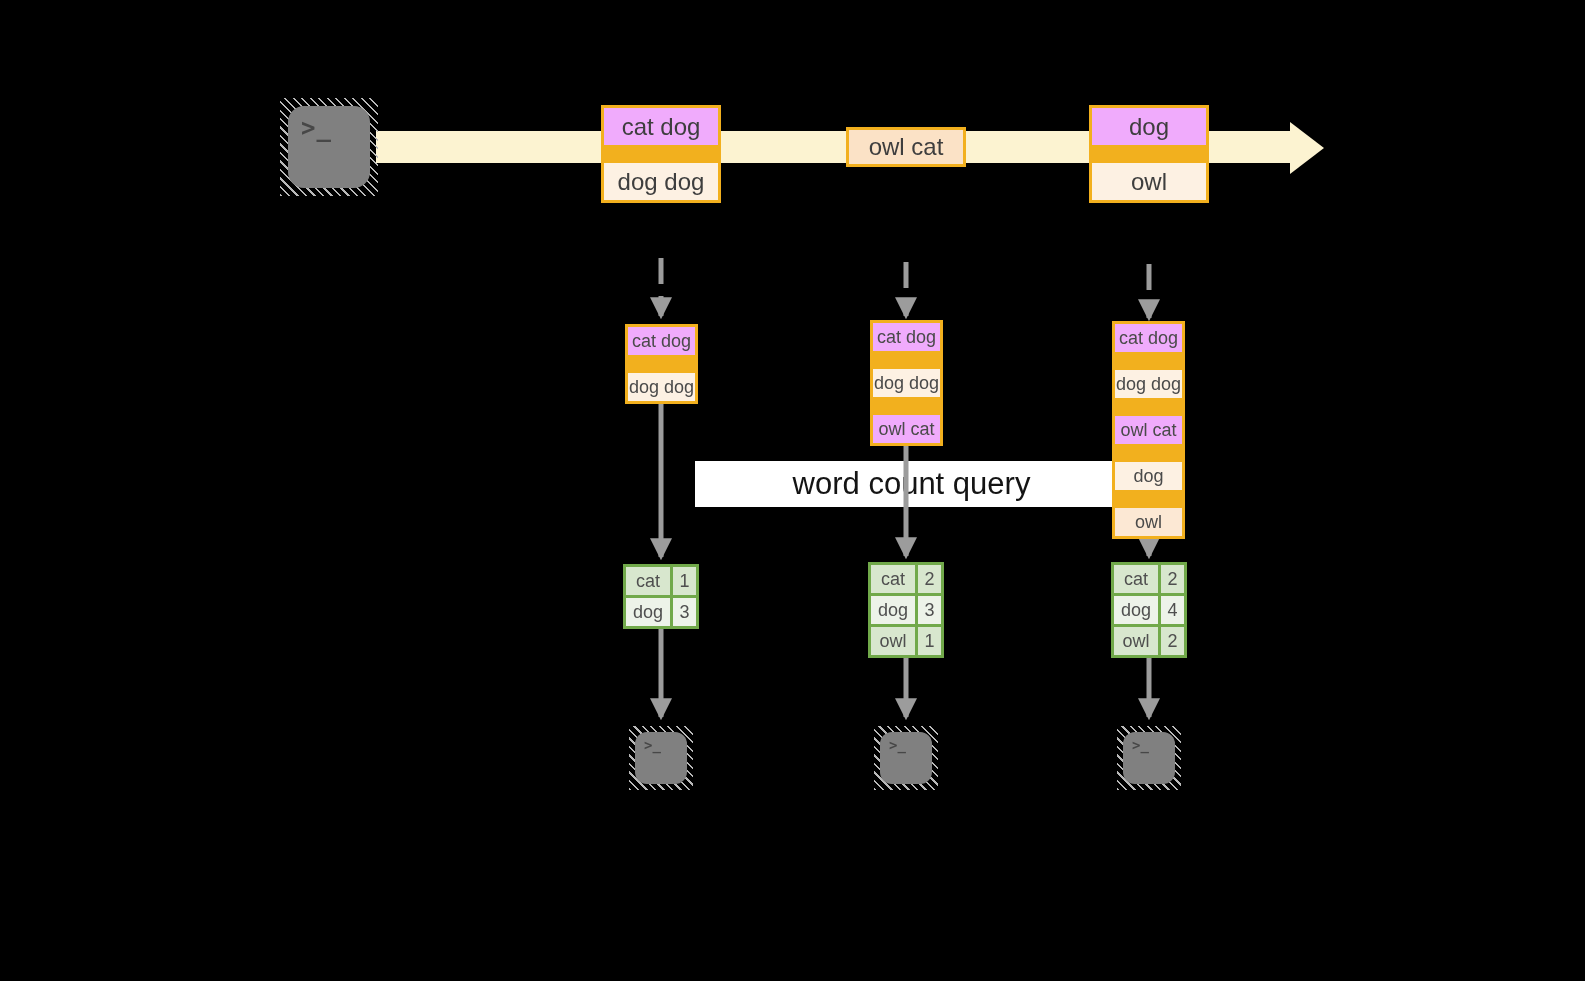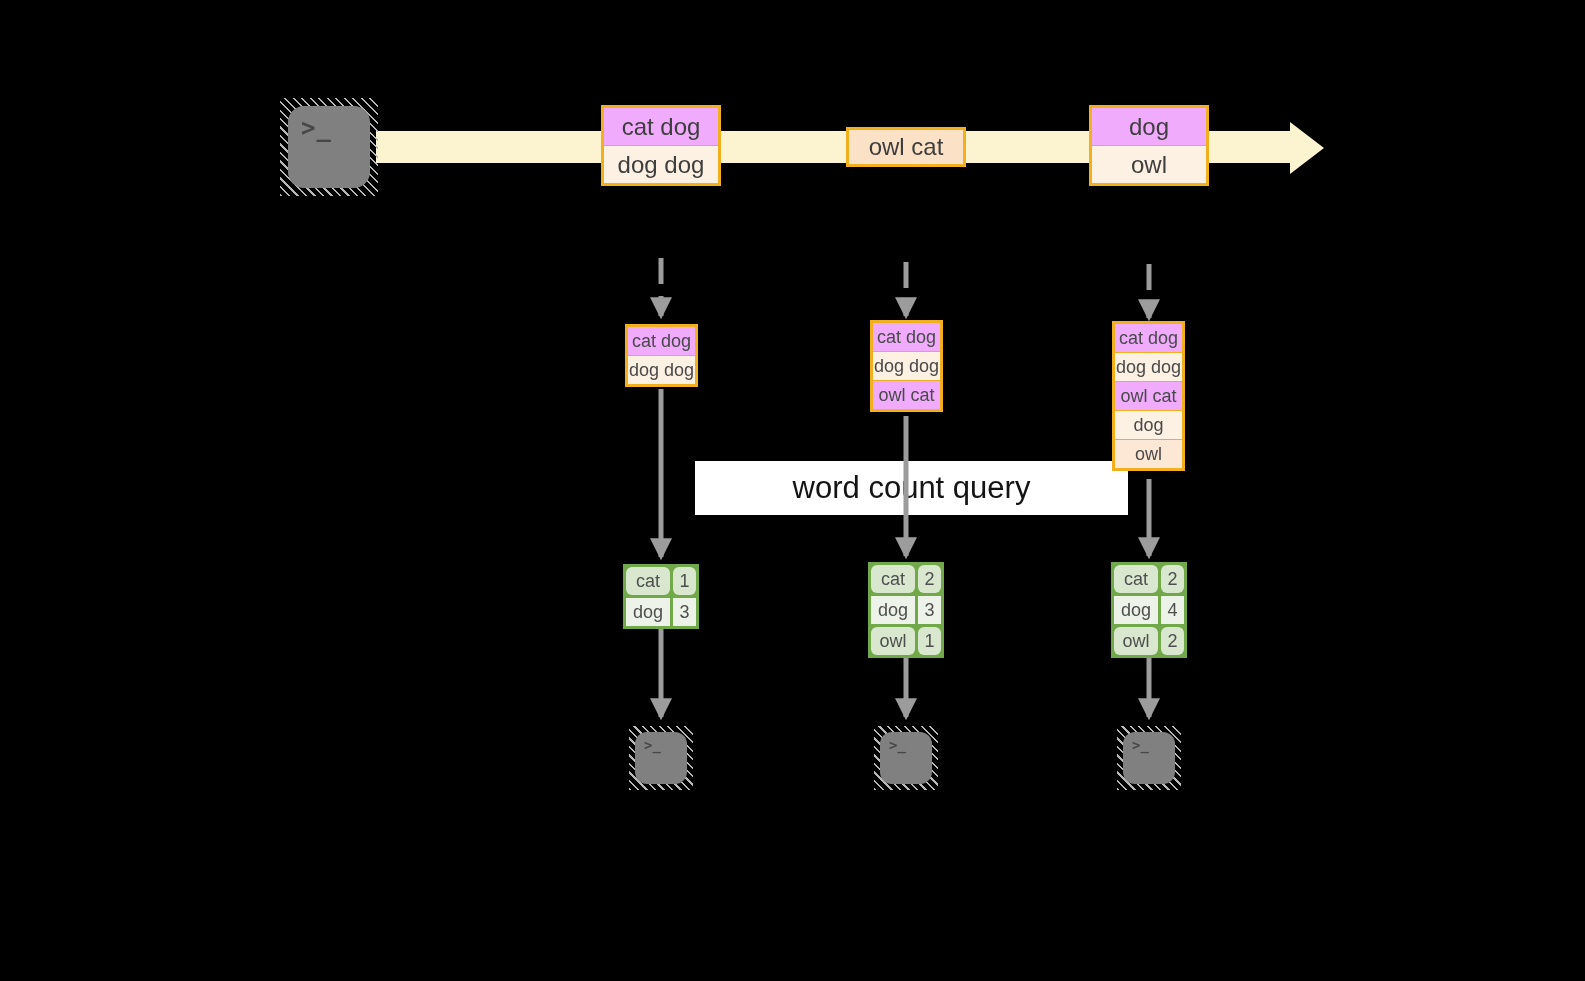--- a/index.html
+++ b/index.html
@@ -20,48 +20,48 @@
   .term-src .term-inner{inset:8px;border-radius:16px;}
   .term-src .term-glyph{left:13px;top:8px;font-size:24px;letter-spacing:1px;}
   .term-sink{width:64px;height:64px;top:726px;}
   .term-sink .term-inner{inset:6px;border-radius:12px;}
   .term-sink .term-glyph{left:9px;top:5px;font-size:14px;}
   .sink-l{left:629px;} .sink-m{left:874px;} .sink-r{left:1117px;}
 
   
   .obox{position:absolute;border:3px solid #F2B01E;box-sizing:border-box;background:#F2B01E;}
   .orow{display:flex;align-items:center;justify-content:center;color:#3E3E3E;}
-  .orow + .orow{margin-top:1px;}
+  .orow + .orow{margin-top:18px;}
   .trow{height:37px;font-size:24px;}
   .srow{height:28px;font-size:18px;color:#4A4A4A;}
   .f-dark{background:#f0abfc;} .f-light{background:#FDF1E3;}
   .f-mid{background:#FBE2C6;}  .f-mid2{background:#FCE8D4;}
   .ebox1{left:601px;top:105px;width:120px;}
   .ebox2{left:846px;top:127px;width:120px;}
   .ebox2 .trow{height:34px;}
   .ebox3{left:1089px;top:105px;width:120px;}
   .stack-l{left:625px;top:324px;width:73px;}
   .stack-m{left:870px;top:320px;width:73px;}
   .stack-r{left:1112px;top:321px;width:73px;}
 
   
   .gbox{position:absolute;border:3px solid #71A94A;box-sizing:border-box;background:#71A94A;}
   .grow{display:flex;height:28px;}
   .grow + .grow{margin-top:3px;}
   .gword{width:44px;display:flex;align-items:center;justify-content:center;
          font-size:18px;color:#4F4F4F;margin-right:3px;}
   .gnum{flex:1;display:flex;align-items:center;justify-content:center;font-size:18px;color:#4F4F4F;}
-  .g-dark .gword,.g-dark .gnum{background:#D8E7CE;border-radius:6px;}
+  .g-dark .gword,.g-dark .gnum{background:#D8E7CE;}
   .g-light .gword,.g-light .gnum{background:#EDF3E9;}
   .table-l{left:623px;top:564px;width:76px;}
   .table-m{left:868px;top:562px;width:76px;}
   .table-r{left:1111px;top:562px;width:76px;}
 
   
-  .qlabel{position:absolute;left:695px;top:461px;width:433px;height:54px;background:#FFFFFF;
+  .qlabel{position:absolute;left:695px;top:461px;width:433px;height:46px;background:#FFFFFF;
           display:flex;align-items:center;justify-content:center;
           font-size:31px;color:#141414;}
 
   .arrows{position:absolute;left:0;top:0;}
 </style>
 </head>
 <body>
 
 <div class="canvas">
 

